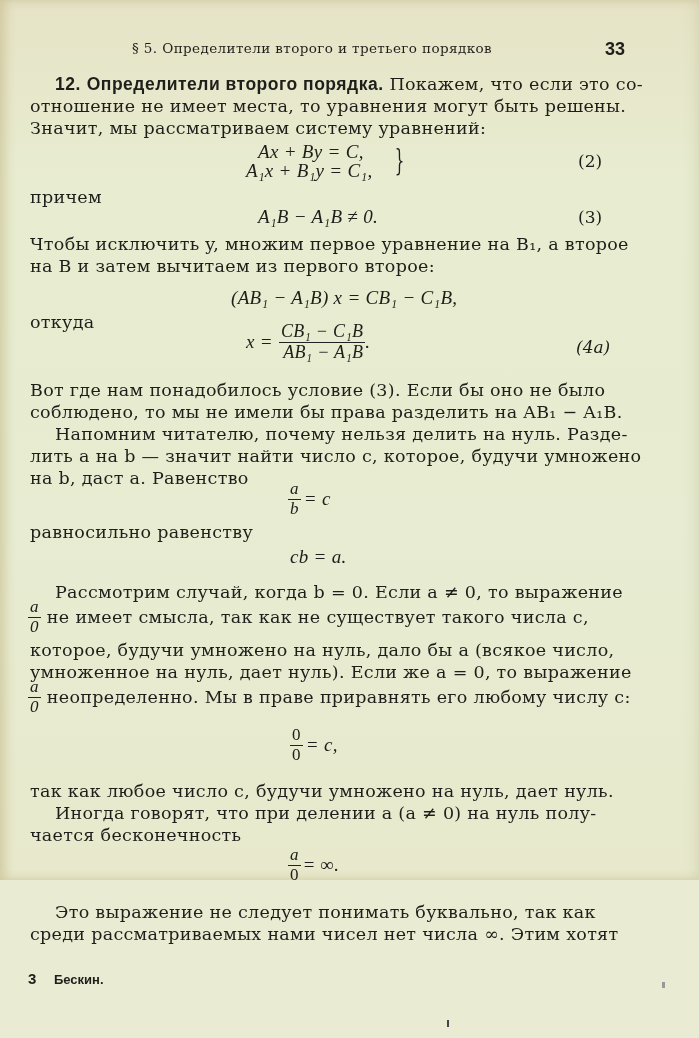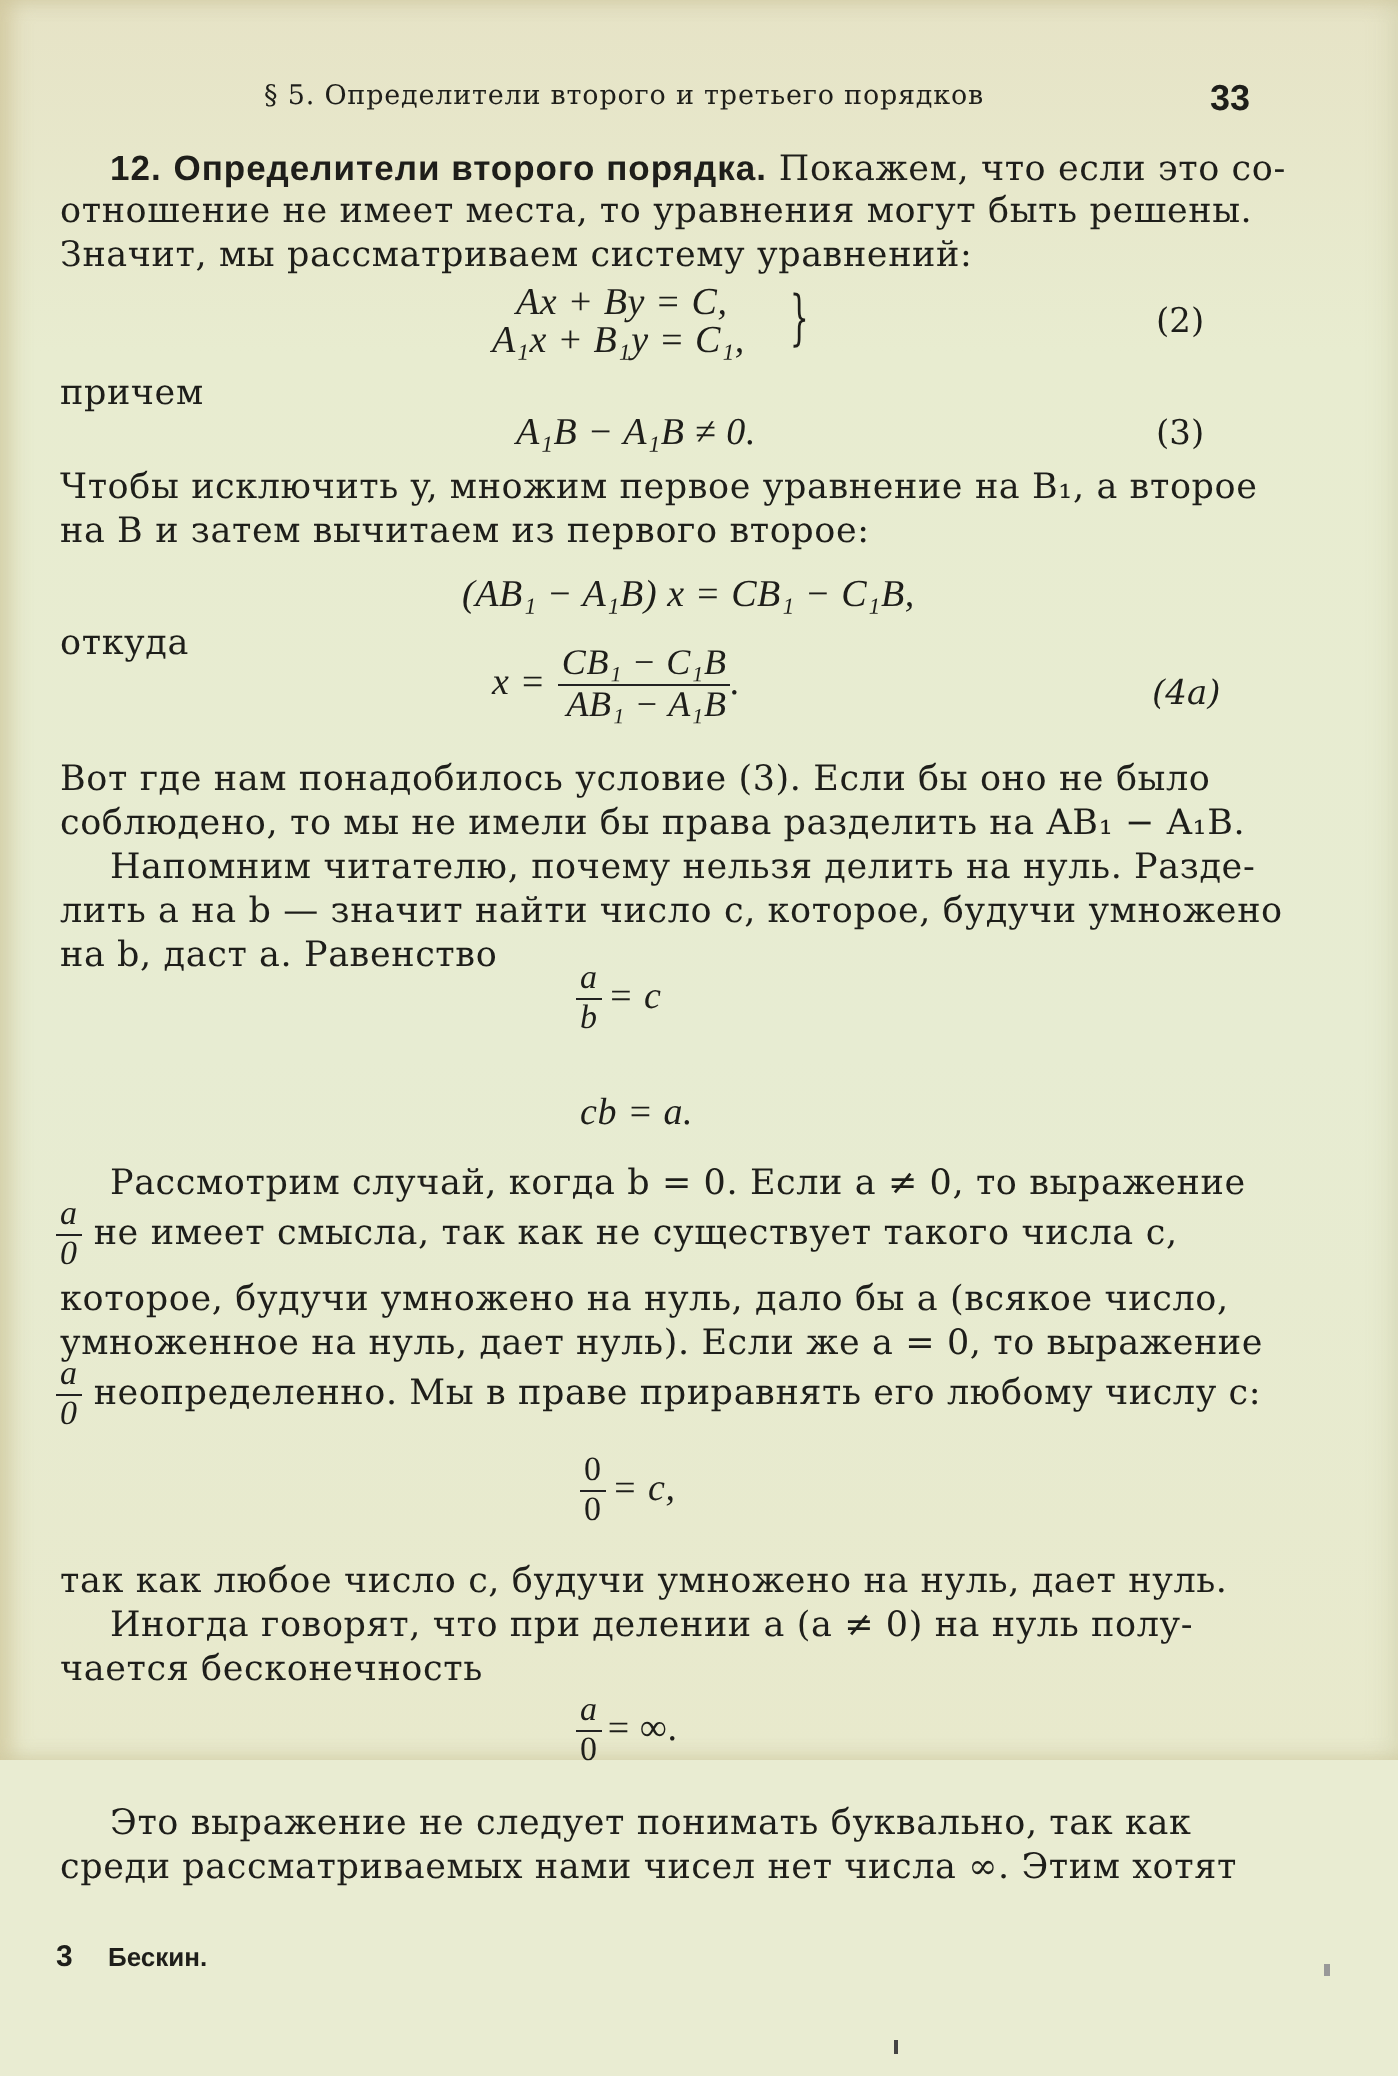--- a/index.html
+++ b/index.html
@@ -76,20 +76,21 @@
   <div class="line" style="top:468px; left:30px;">на b, даст a. Равенство</div>
 
   <div class="line" style="top:480px; left:288px; display:flex; align-items:center;">
     <span class="frac">
       <span class="num">a</span>
       <span class="den">b</span>
     </span>
     <span class="math" style="margin-left:3px;">= c</span>
   </div>
 
+  <div class="line" style="top:522px; left:30px;">равносильно равенству</div>
   <div class="line math" style="top:546px; left:290px;">cb = a.</div>
 
   <div class="line just" style="top:582px; left:55px; width:535px;">Рассмотрим случай, когда b = 0. Если a ≠ 0, то выражение</div>
   <div class="line" style="top:598px; left:28px; display:flex; align-items:center; width:562px;">
     <span class="frac">
       <span class="num">a</span>
       <span class="den">0</span>
     </span>
     <span class="just" style="margin-left:6px; width:542px; display:inline-block;">не имеет смысла, так как не существует такого числа c,</span>
   </div>

